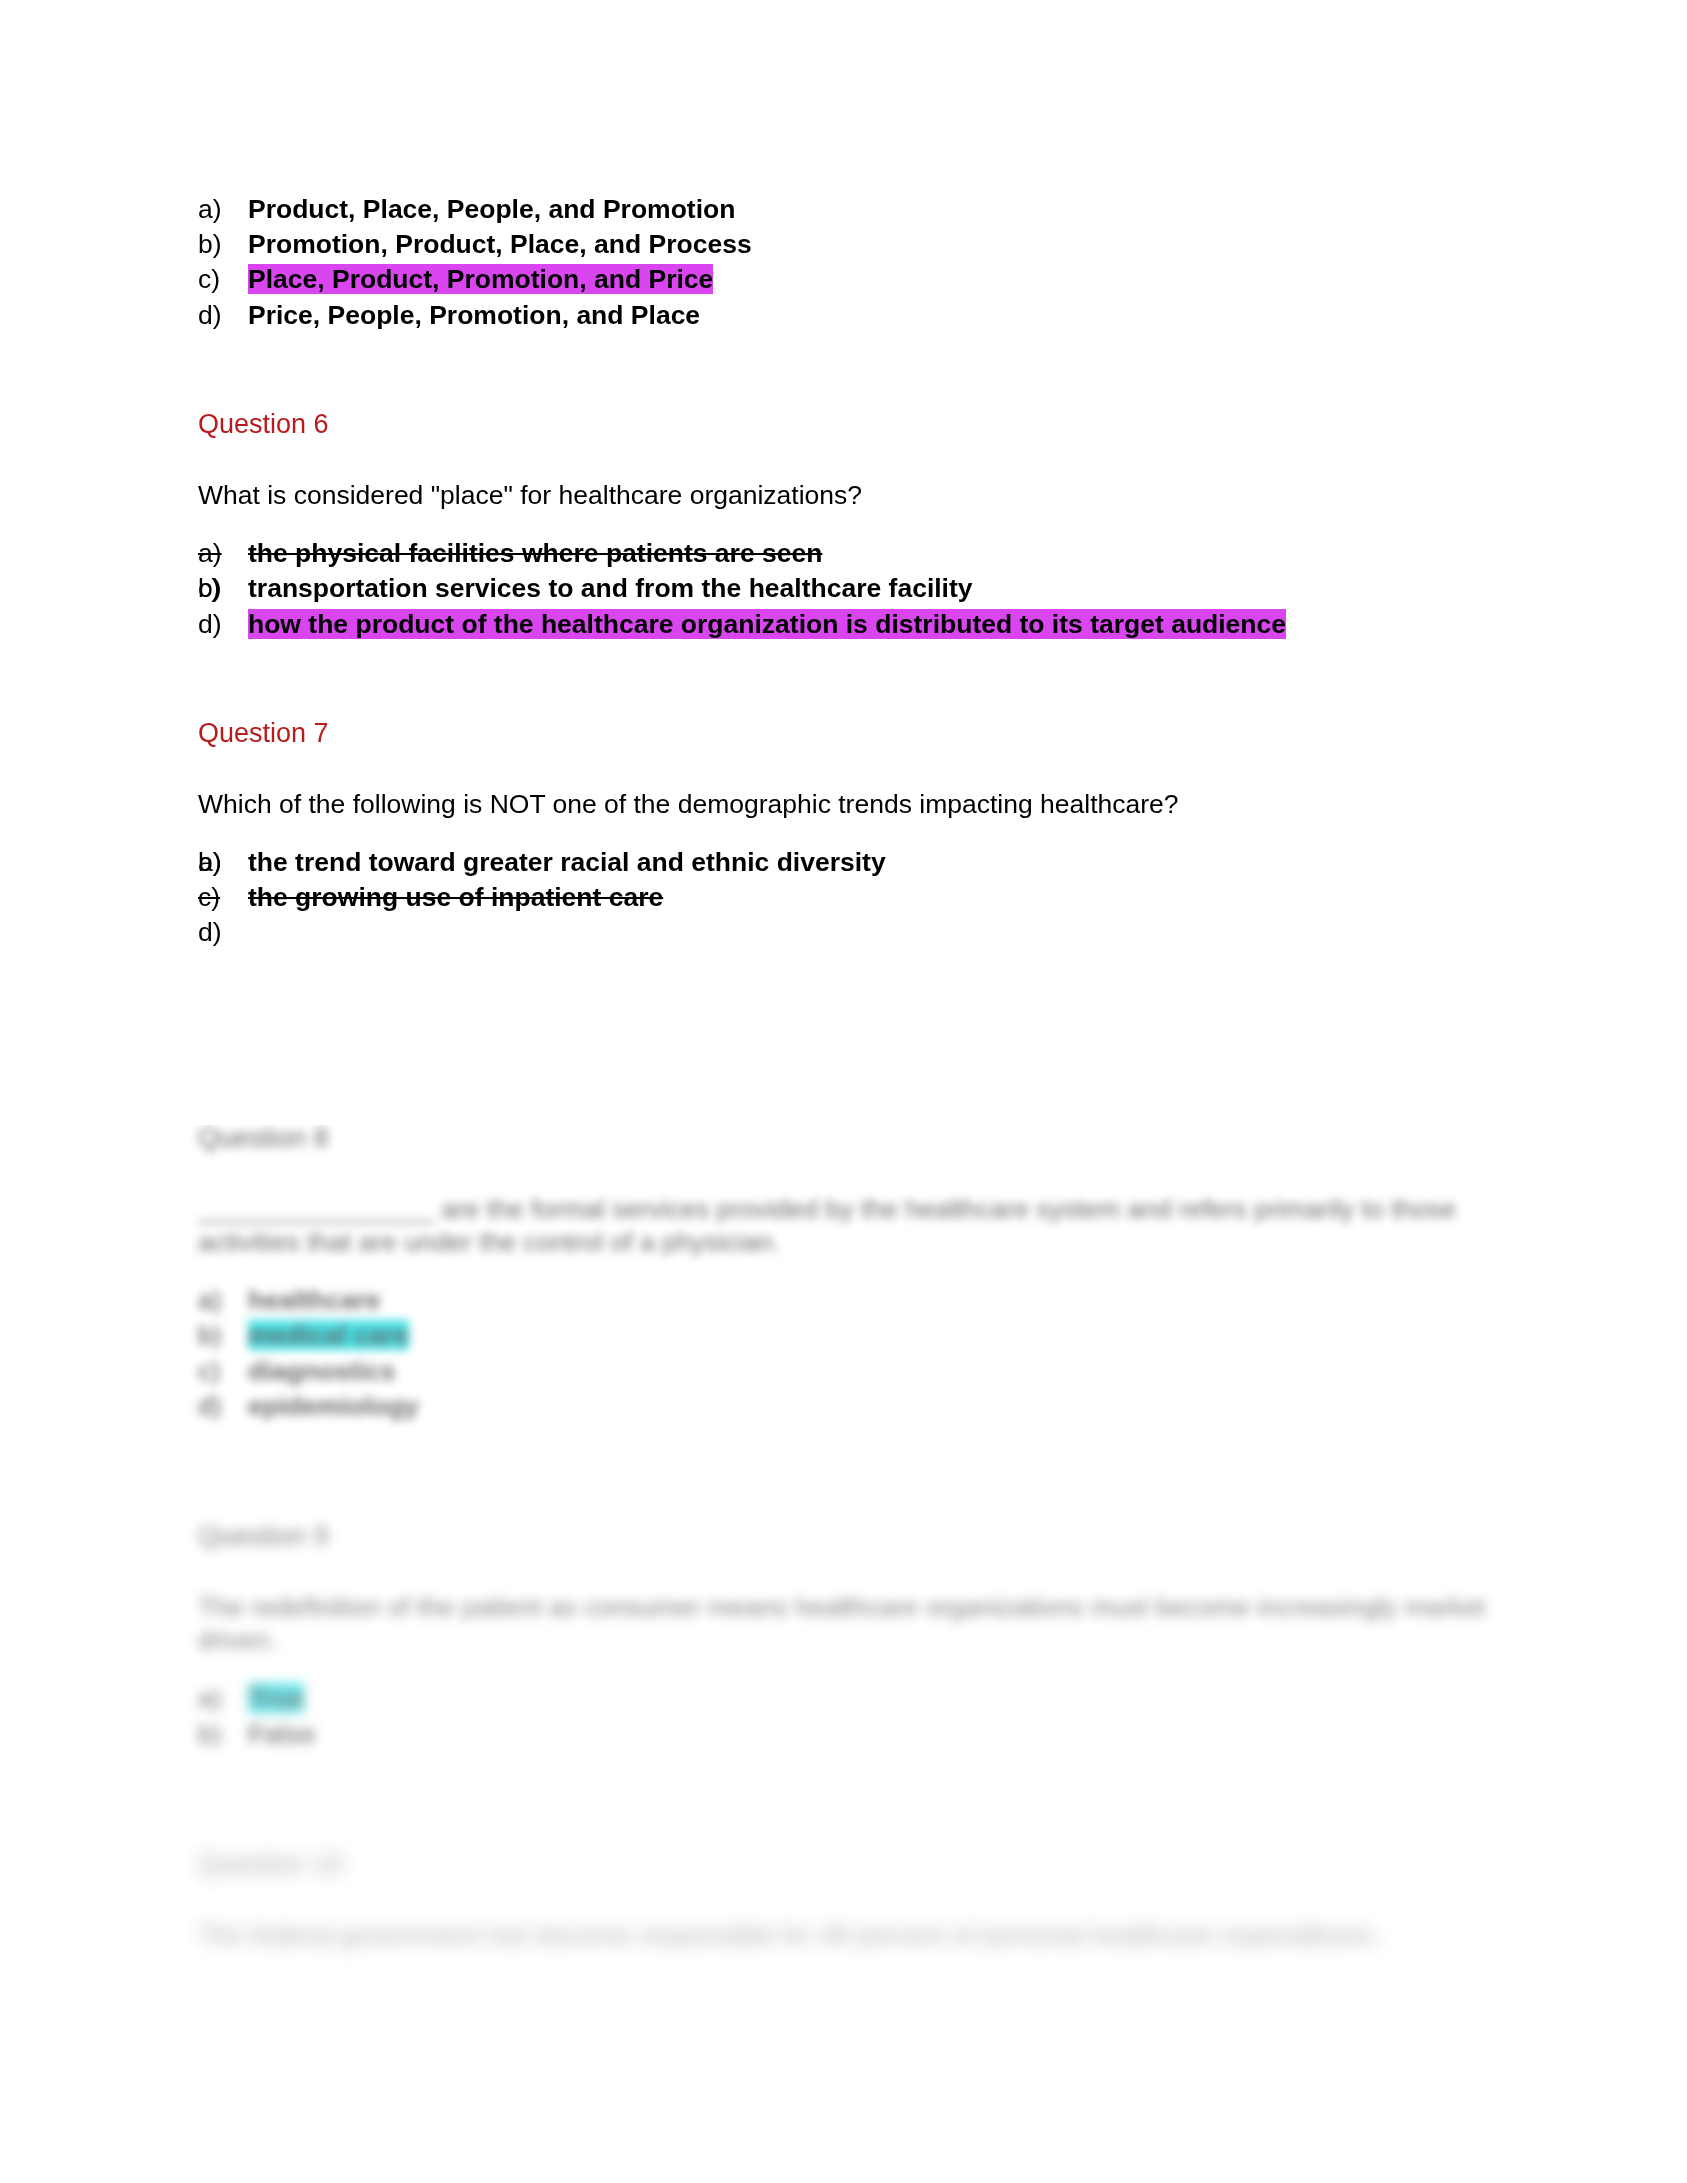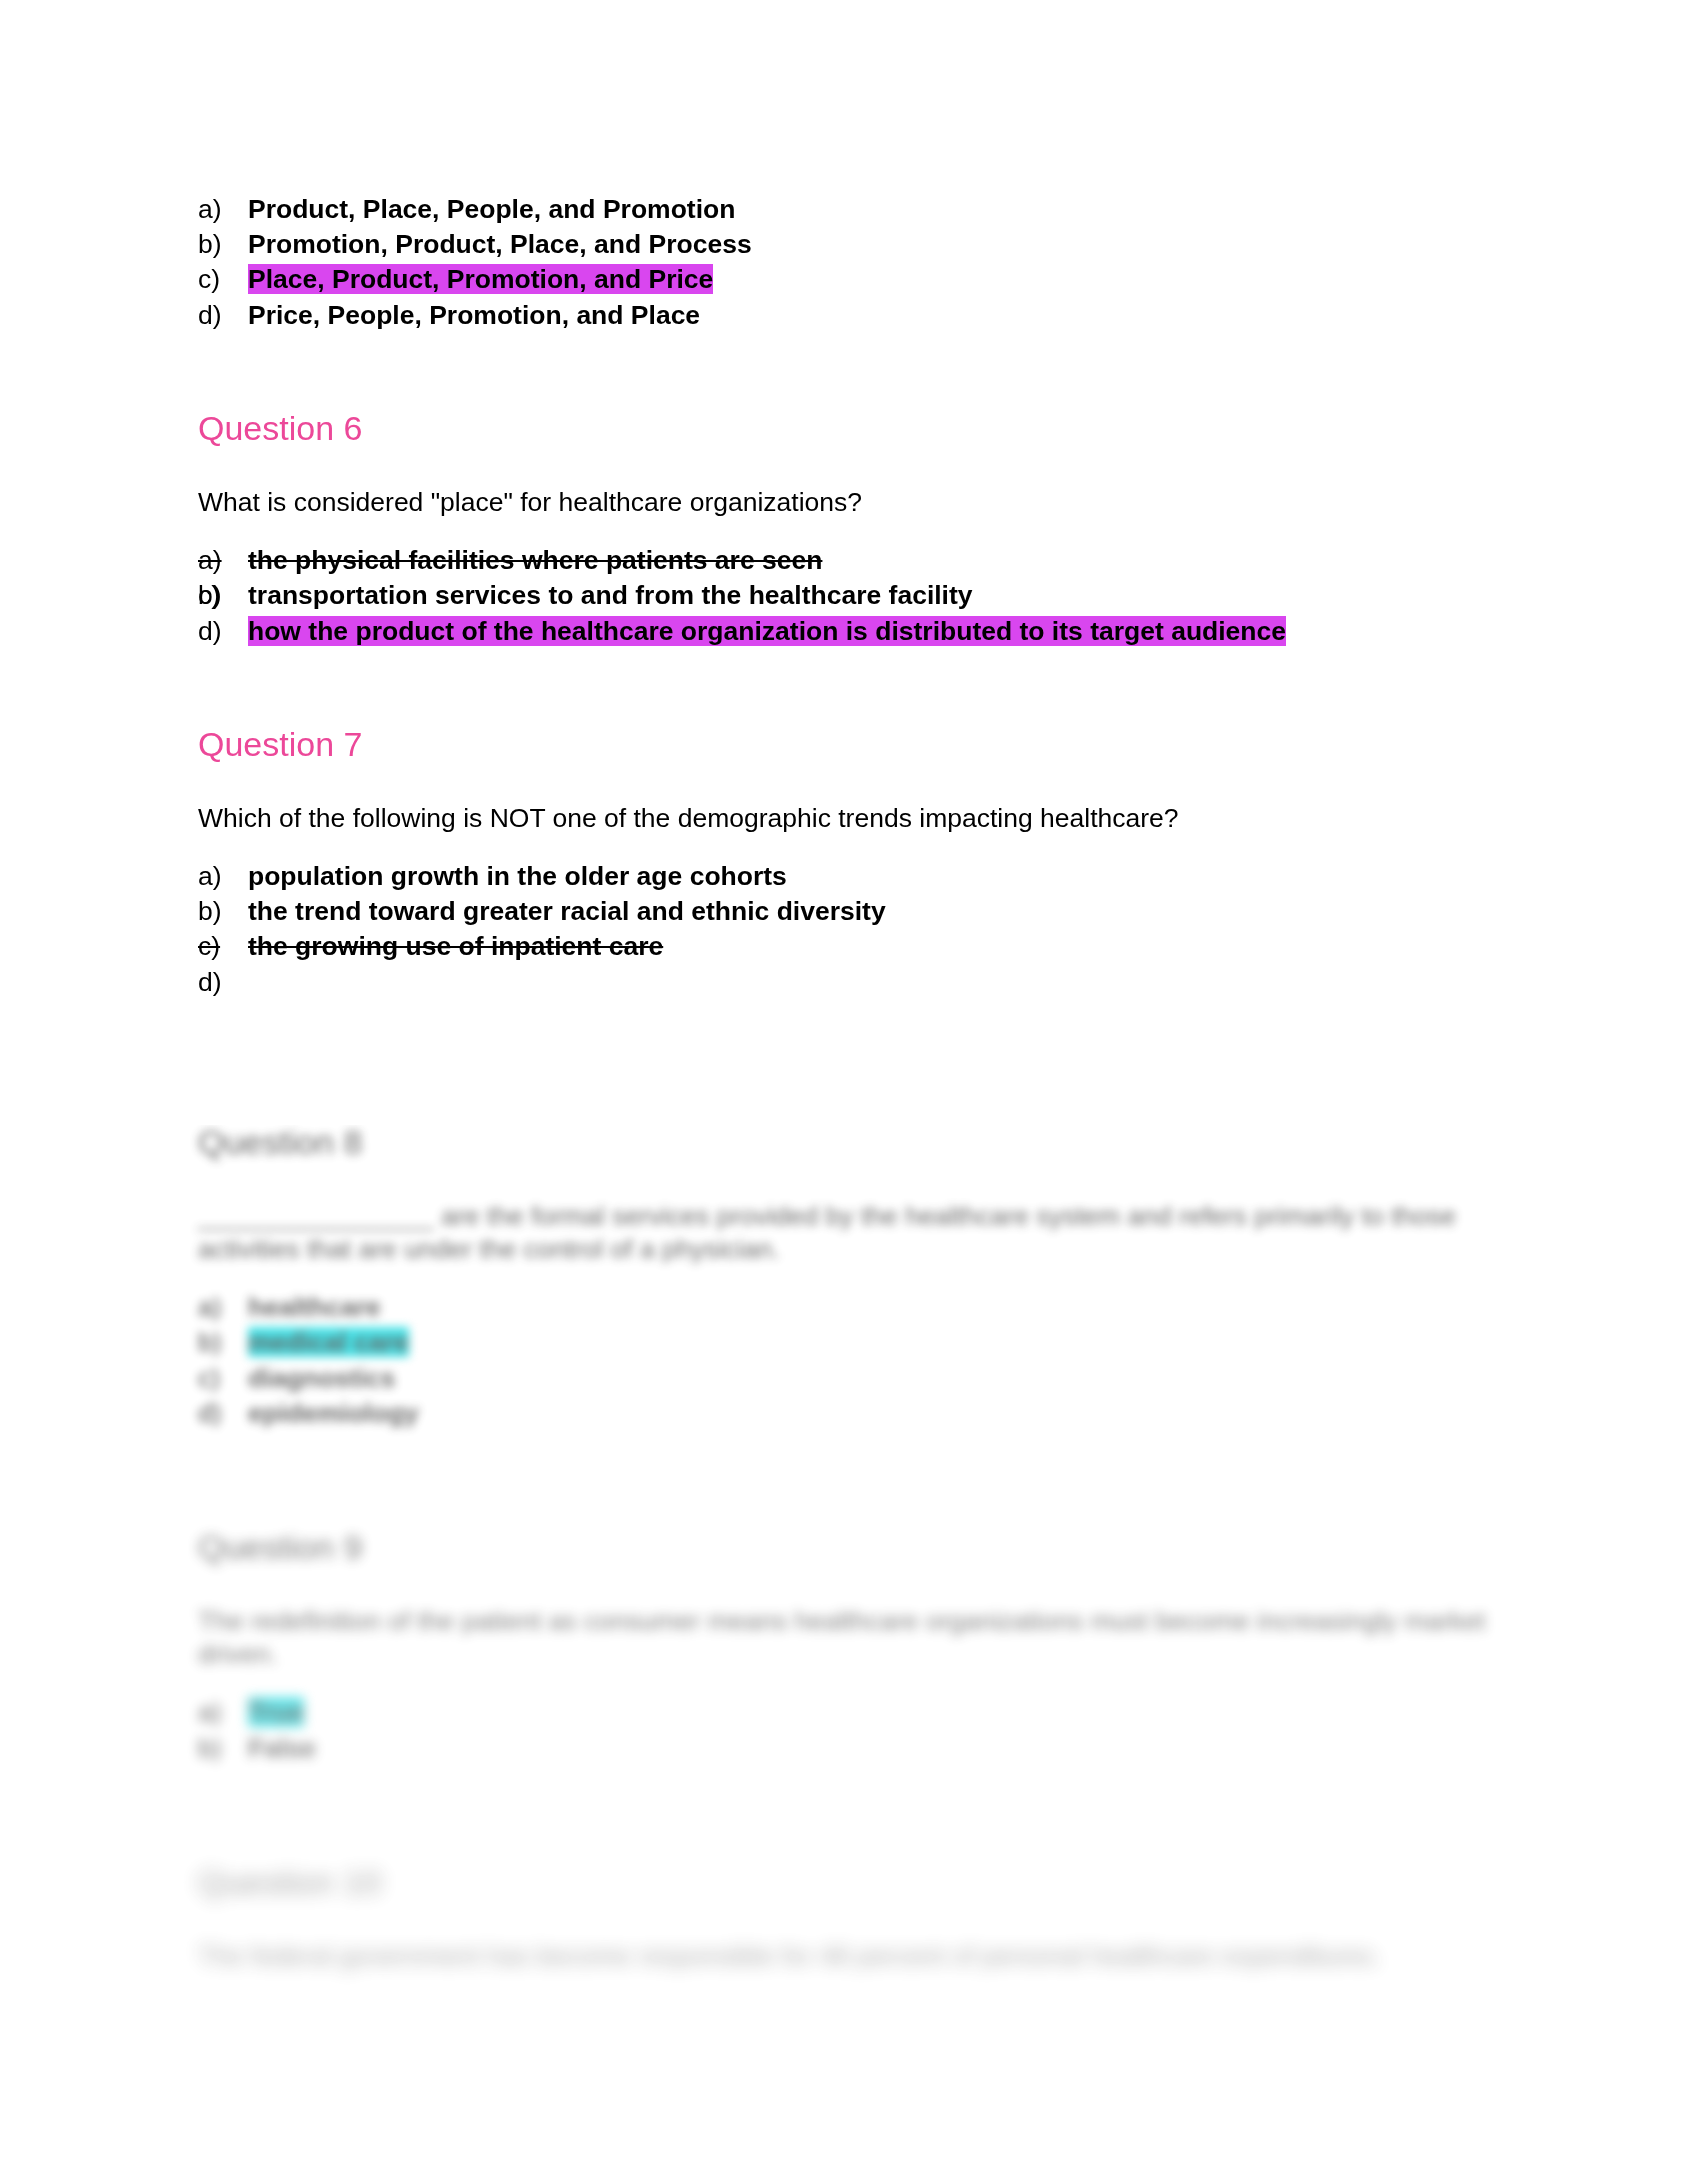--- a/index.html
+++ b/index.html
@@ -20,23 +20,23 @@
   }
   .content {
     position: absolute;
     left: 198px;
     top: 192px;
     width: 1297px;
   }
 
   
   .q-heading {
-    font-size: 34px;
+    font-size: 27px;
     line-height: 1.0;
-    color: #ec4899;
+    color: #b91c1c;
     margin: 0;
     white-space: pre;
   }
   .q-stem {
     font-size: 26.5px;
     line-height: 1.25;
     color: #000000;
     margin: 0;
     white-space: pre-wrap;
   }
@@ -172,21 +172,20 @@
     <div class="gap-lg"></div>
 
     <p class="q-heading">Question 7</p>
     <div class="gap-med"></div>
     <p class="q-stem">Which of the following is NOT one of the demographic trends impacting healthcare?</p>
     <div class="gap-sm"></div>
 
     <ol class="answers">
       <li>
         <span class="marker">a)</span>
-        <span class="atext">population growth in the older age cohorts</span>
       </li>
       <li>
         <span class="marker">b)</span>
         <span class="atext">the trend toward greater racial and ethnic diversity</span>
       </li>
       <li class="struck">
         <span class="marker">c)</span>
         <span class="atext">the growing use of inpatient care</span>
       </li>
       <li>

